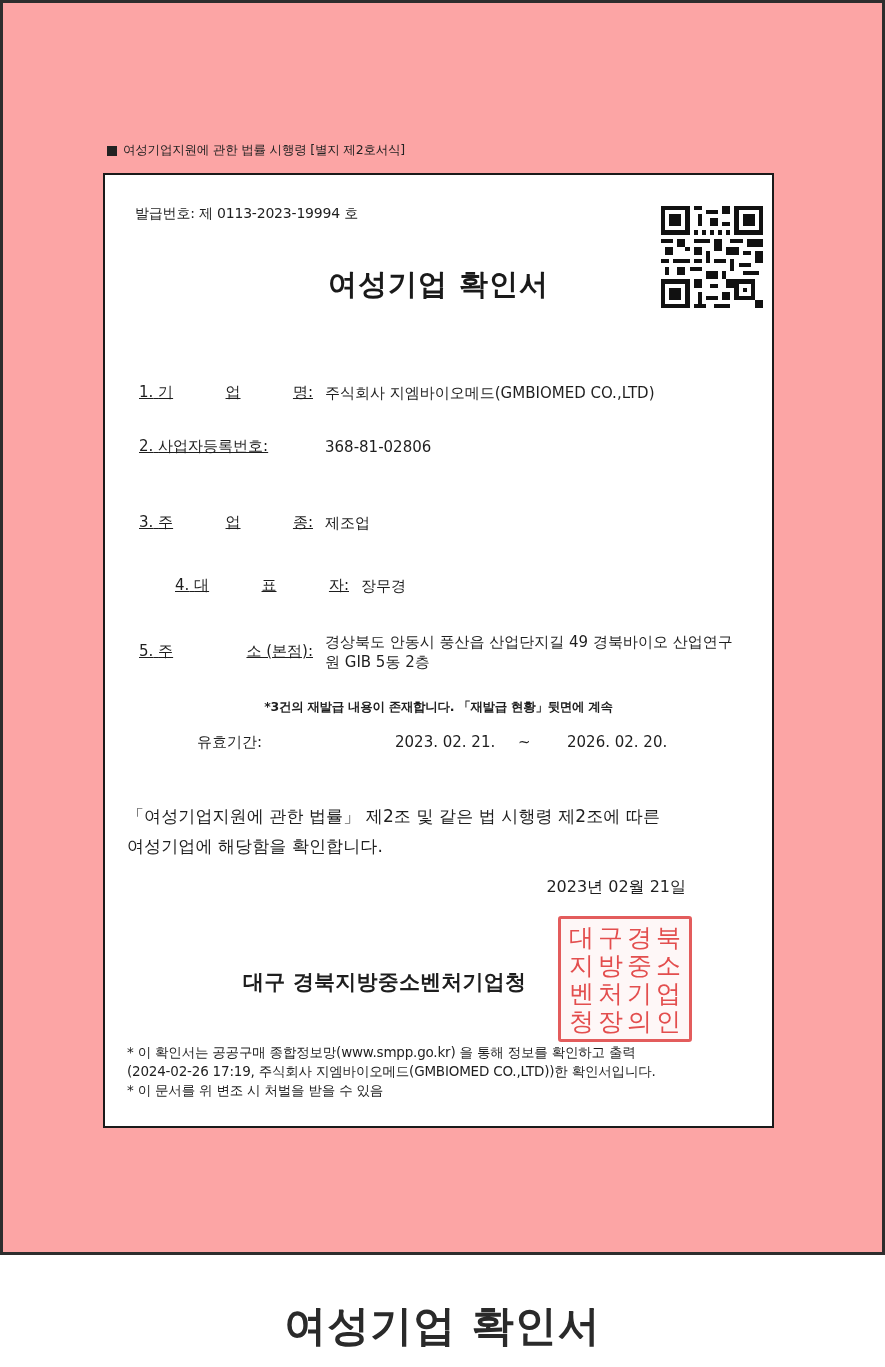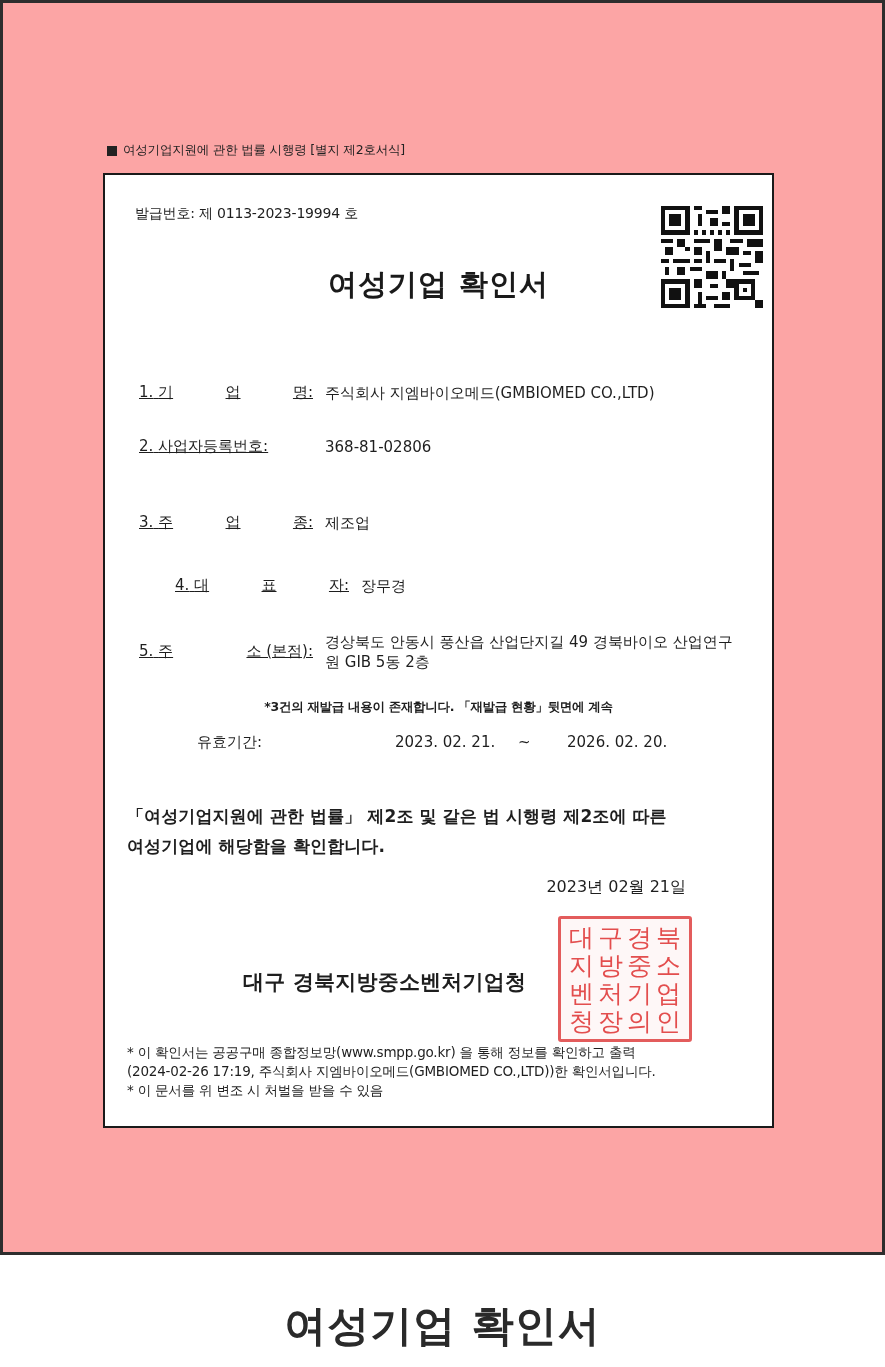--- a/index.html
+++ b/index.html
@@ -39,21 +39,20 @@
   }
   .validity { position: absolute; top: 558px; font-size: 15px; }
   .validity .lbl { position: absolute; left: 92px; white-space: nowrap; }
   .validity .from { position: absolute; left: 290px; white-space: nowrap; }
   .validity .tilde { position: absolute; left: 413px; white-space: nowrap; }
   .validity .to { position: absolute; left: 462px; white-space: nowrap; }
 
   .body-text {
     position: absolute; left: 22px; top: 626px; width: 620px; font-size: 17px; line-height: 30px;
     letter-spacing: 0.1px;
-    font-weight: bold;
   }
   .issue-date { position: absolute; right: 86px; top: 702px; font-size: 16px; }
   .issuer {
     position: absolute; left: 138px; top: 793px; font-size: 21px; font-weight: bold; letter-spacing: 0.2px;
   }
   .seal {
     position: absolute; left: 453px; top: 741px; width: 134px; height: 126px;
     border: 3px solid #e14b4b; border-radius: 3px; background: rgba(230,80,80,0.05);
     display: grid; grid-template-columns: repeat(4, 1fr); grid-template-rows: repeat(4, 1fr);
     padding: 4px 6px; color: #e03b3b; font-size: 25px; line-height: 1; text-align: center;

